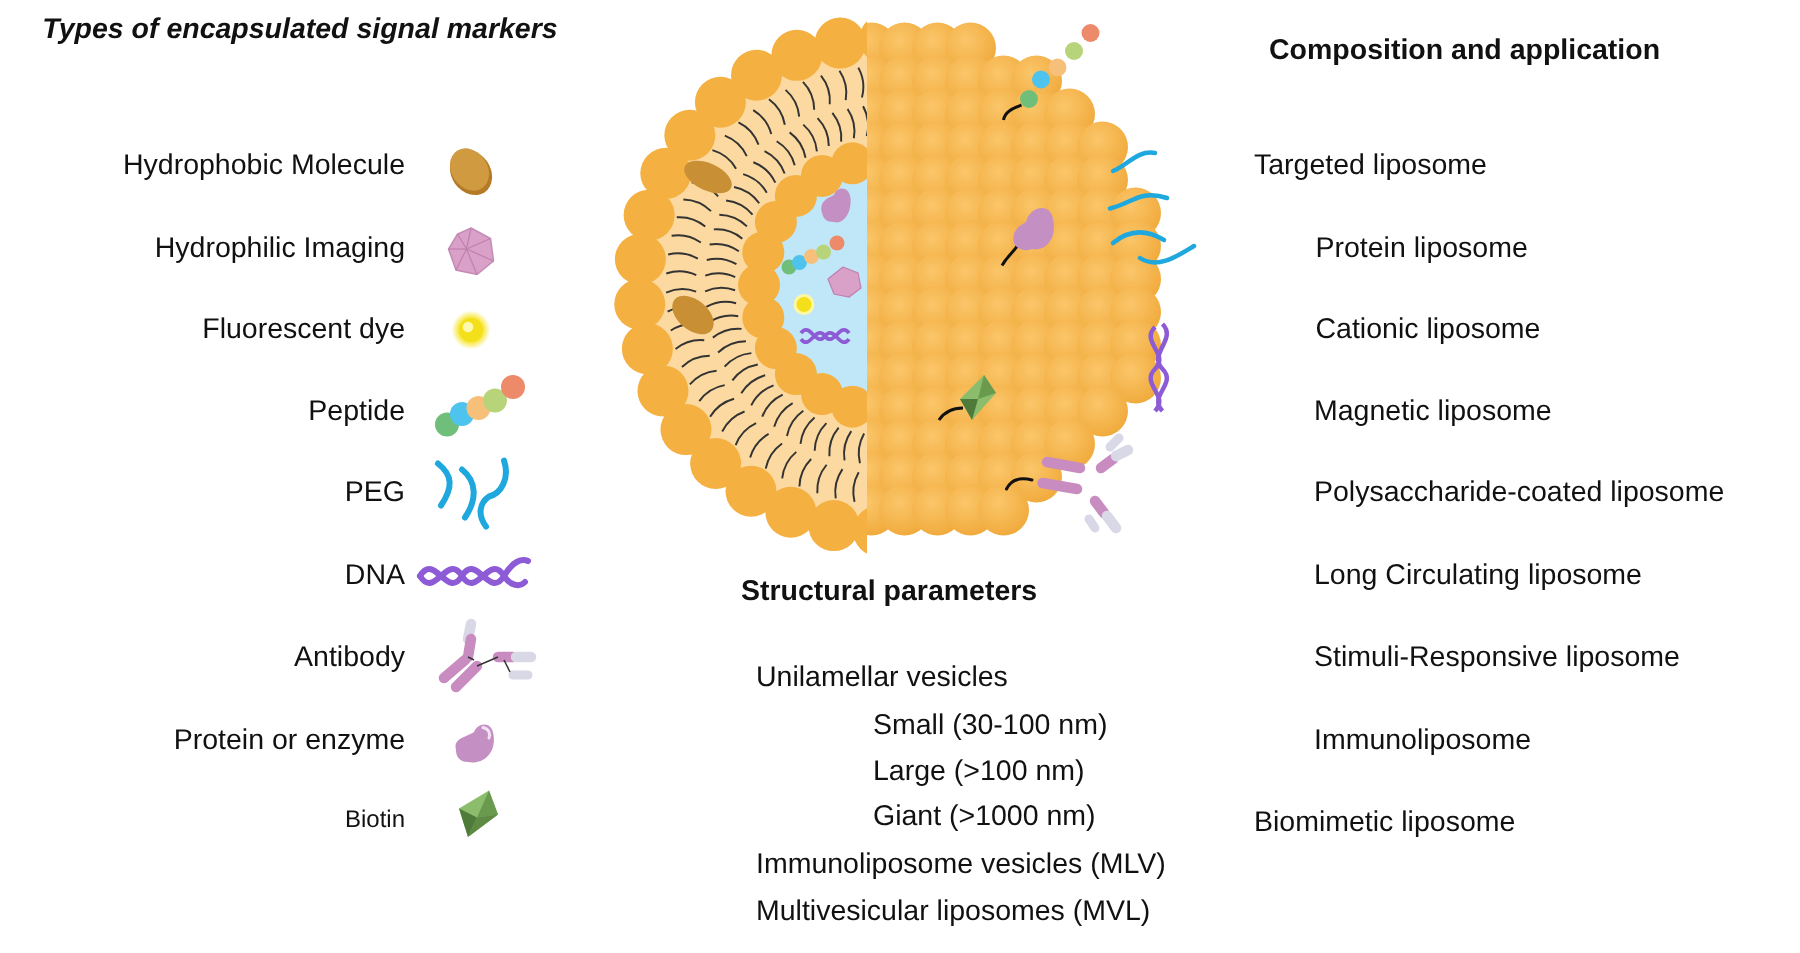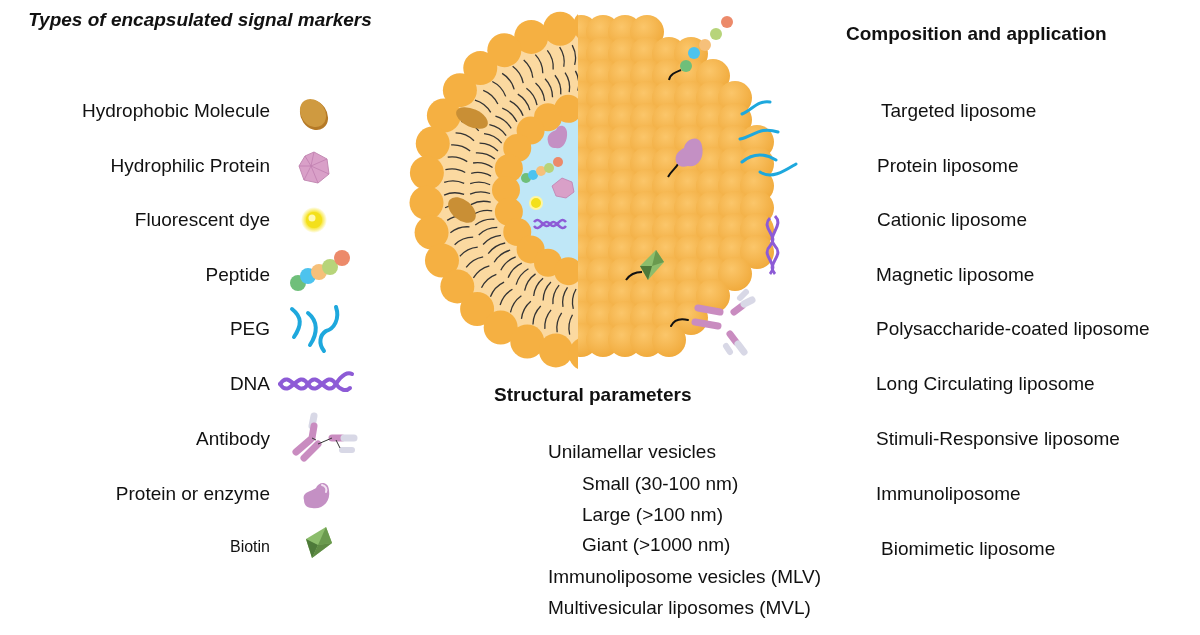--- a/index.html
+++ b/index.html
@@ -7,34 +7,34 @@
          font-family: "Liberation Sans", sans-serif; color: #111; }
   .abs { position: absolute; }
   .heading { font-weight: bold; font-size: 19px; line-height: 23px; }
   .left-heading { left: 0; width: 400px; top: 8px; text-align: center; font-style: italic; }
   .right-heading { left: 846px; top: 22px; }
   .struct-heading { left: 494px; top: 383px; }
   .label { font-size: 19px; white-space: nowrap; }
   .left-label { right: 930px; text-align: left; }
   .left-label.small { font-size: 16px; }
   .icon { position: absolute; }
-  .right-label { left: 881px; }
-  .struct-item { left: 504px; font-size: 19px; white-space: nowrap; margin-left: 44px; }
+  .right-label { left: 836px; }
+  .struct-item { left: 504px; font-size: 19px; white-space: nowrap; }
   .struct-sub { left: 582px; font-size: 19px; white-space: nowrap; }
   #liposome { position: absolute; left: 395px; top: 0; }
 </style>
 </head>
 <body>
 
 <div class="abs heading left-heading">
   <div>Types of encapsulated signal markers</div>
 </div>
 
 <div class="abs label left-label" style="top:100px">Hydrophobic Molecule</div>
-<div class="abs label left-label" style="top:155px">Hydrophilic Protein</div>
+<div class="abs label left-label" style="top:155px">Hydrophilic Imaging</div>
 <div class="abs label left-label" style="top:209px">Fluorescent dye</div>
 <div class="abs label left-label" style="top:264px">Peptide</div>
 <div class="abs label left-label" style="top:318px">PEG</div>
 <div class="abs label left-label" style="top:373px">DNA</div>
 <div class="abs label left-label" style="top:428px">Antibody</div>
 <div class="abs label left-label" style="top:483px">Protein or enzyme</div>
 <div class="abs label left-label small" style="top:538px">Biotin</div>
 
 <svg class="icon" style="left:296px;top:96px" width="36" height="36">
   <ellipse cx="18" cy="19" rx="13" ry="16" transform="rotate(-35 18 19)" fill="#B57A27"></ellipse>

